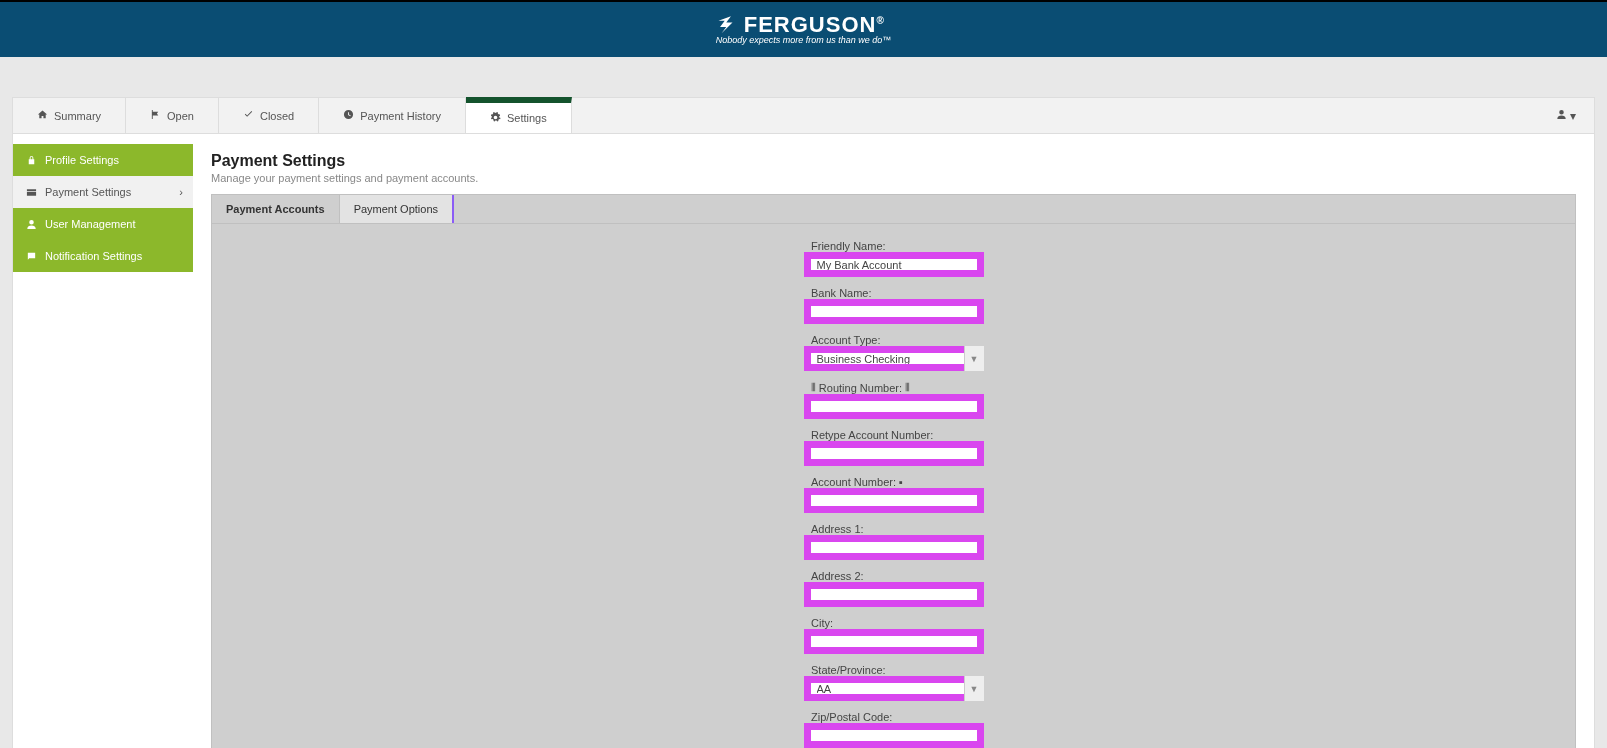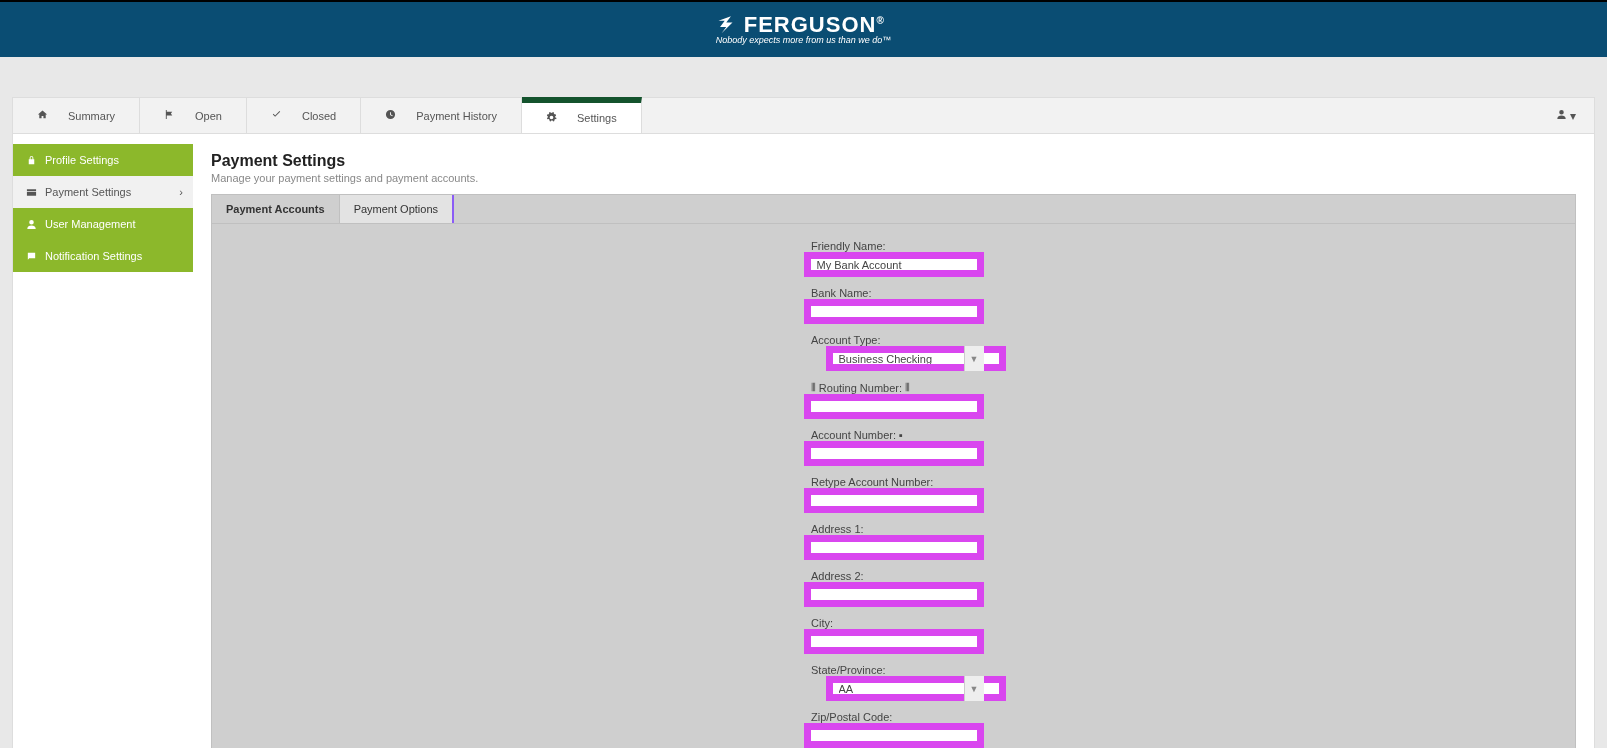--- a/index.html
+++ b/index.html
@@ -53,21 +53,21 @@
     border-bottom: none;
     display: flex;
     align-items: center;
     height: 36px;
   }
   .tab {
     padding: 0 24px;
     height: 100%;
     display: flex;
     align-items: center;
-    gap: 20px;
+    gap: 6px;
     font-size: 11px;
     color: #555;
     border-right: 1px solid #ddd;
     cursor: pointer;
   }
   .tab.active {
     background: #fff;
     border-top: 6px solid #14532d;
     margin-top: -1px;
     height: calc(100% + 1px);
@@ -186,21 +186,20 @@
     font-size: 11px;
     color: #444;
   }
   .select-wrap {
     position: relative;
     width: 180px;
   }
   .select-wrap .form-select {
     width: 100%;
     padding-right: 6px;
-    margin-left: 22px;
   }
   .select-arrow {
     position: absolute;
     right: 0;
     top: 0;
     width: 20px;
     height: 25px;
     background: #eee;
     border-left: 1px solid #ccc;
     display: flex;
@@ -357,28 +356,28 @@
           </div>
           <div class="form-row">
             <div class="form-label">
               <span>⦀</span>
               <span>Routing Number:</span>
               <span>⦀</span>
             </div>
             <input class="form-input" value="" style="">
           </div>
           <div class="form-row">
+            <div class="form-label">Retype Account Number:</div>
+            <input class="form-input" value="" style="">
+          </div>
+          <div class="form-row">
             <div class="form-label">
               <span>Account Number:</span>
               <span>▪</span>
             </div>
-            <input class="form-input" value="" style="">
-          </div>
-          <div class="form-row">
-            <div class="form-label">Retype Account Number:</div>
             <input class="form-input" value="" style="">
           </div>
           <div class="form-row">
             <div class="form-label">Address 1:</div>
             <input class="form-input" value="" style="">
           </div>
           <div class="form-row">
             <div class="form-label">Address 2:</div>
             <input class="form-input" value="" style="">
           </div>

